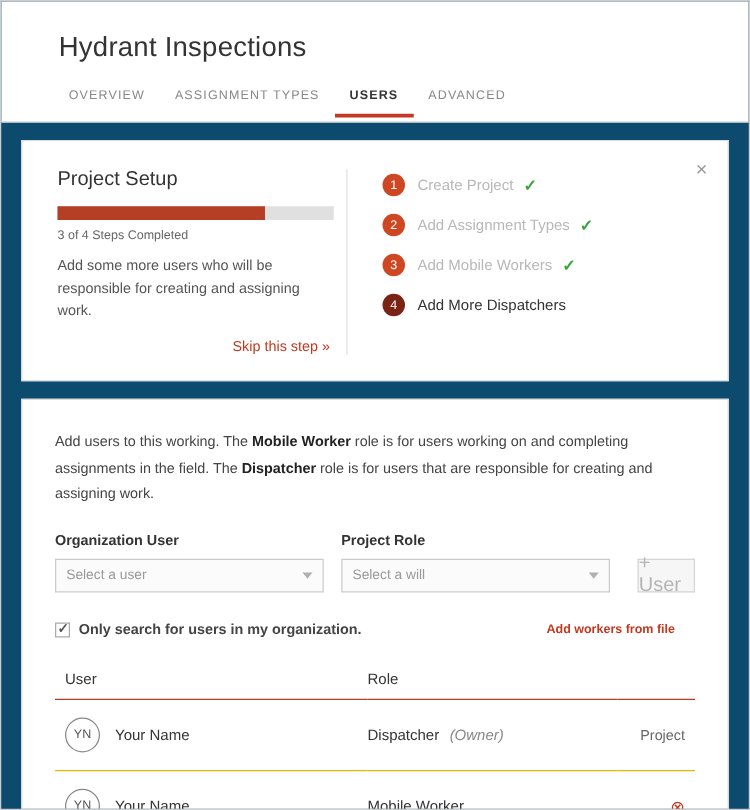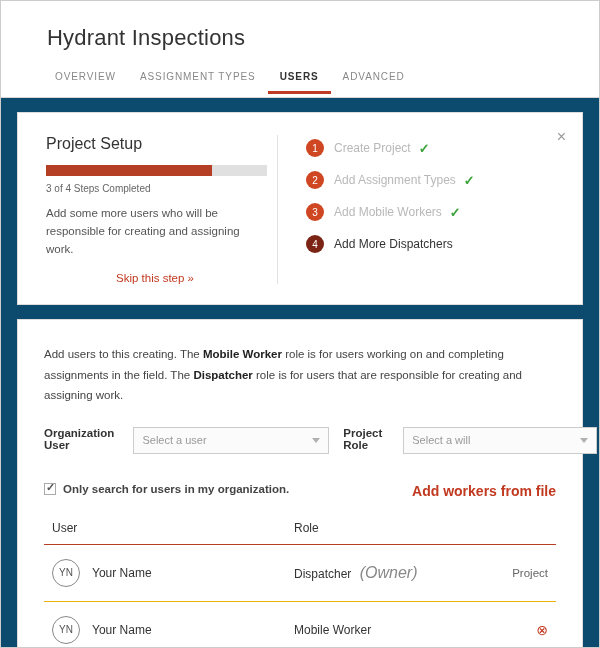--- a/index.html
+++ b/index.html
@@ -87,21 +87,21 @@
   }
   .setup-desc {
     font-size: 11.5px;
     color: #555555;
     line-height: 1.55;
     margin: 0;
     width: 218px;
   }
   .skip-link {
     display: block;
-    text-align: center;
+    text-align: right;
     font-size: 11.5px;
     color: #c1391f;
     margin-top: 14px;
     width: 218px;
     cursor: pointer;
     text-decoration: none;
   }
   .setup-right {
     padding-left: 28px;
     flex: 1;
@@ -153,21 +153,21 @@
     color: #444444;
     line-height: 1.75;
     margin: 0 0 22px 0;
   }
   .intro b { color: #222222; }
   .form-row {
     display: flex;
     align-items: flex-end;
     gap: 14px;
   }
-  .field { display: flex; }
+  .field { display: flex; flex-direction: column; }
   .field-label {
     font-size: 11.5px;
     color: #333333;
     margin-bottom: 8px;
     font-weight: bold;
   }
   .select {
     width: 215px;
     height: 27px;
     border: 1px solid #cccccc;
@@ -215,22 +215,22 @@
   .cbox::after {
     content: "✓";
     position: absolute;
     left: 1px; top: -3px;
     font-size: 11px;
     color: #555555;
   }
   .cbox-label { font-size: 11.5px; color: #444444; }
   .add-from-file {
     position: absolute;
-    right: 0;
-    font-size: 14px;
+    right: 16px;
+    font-size: 10px;
     color: #c1391f;
     cursor: pointer;
     text-decoration: none;
   }
   
   table.users-table {
     width: 100%;
     margin-top: 26px;
     border-collapse: collapse;
   }
@@ -255,21 +255,21 @@
     border: 1px solid #888888;
     color: #555555;
     font-size: 10px;
     display: inline-flex;
     align-items: center;
     justify-content: center;
     margin-right: 12px;
     vertical-align: middle;
   }
   .user-cell { display: flex; align-items: center; }
-  .owner-tag { color: #888888; font-style: italic; margin-left: 5px; font-size: 16px; text-align: right; }
+  .owner-tag { color: #888888; font-style: italic; margin-left: 5px; font-size: 12px; text-align: right; }
   .status { color: #666666; font-size: 11.5px; text-align: right; }
   .remove-icon {
     color: #c1391f;
     font-size: 14px;
     text-align: right;
     display: block;
     cursor: pointer;
   }
   .col-user { width: 250px; padding-left: 8px !important; }
   .col-role { width: 200px; }
@@ -321,21 +321,21 @@
           <span class="step-num dark">4</span>
           <span class="step-label">Add More Dispatchers</span>
         </div>
       </div>
       <span class="close-x">×</span>
     </div>
   </div>
 
   <div class="card">
     <div class="users">
-      <p class="intro"><span>Add users to this creating. The </span><b>Mobile Worker</b><span> role is for users working on and completing assignments in the field. The </span><b>Dispatcher</b><span> role is for users that are responsible for creating and assigning work.</span></p>
+      <p class="intro"><span>Add users to this working. The </span><b>Mobile Worker</b><span> role is for users working on and completing assignments in the field. The </span><b>Dispatcher</b><span> role is for users that are responsible for creating and assigning work.</span></p>
 
       <div class="form-row">
         <div class="field">
           <span class="field-label">Organization User</span>
           <div class="select">
             <span>Select a user</span>
             <span class="caret"></span>
           </div>
         </div>
         <div class="field">

